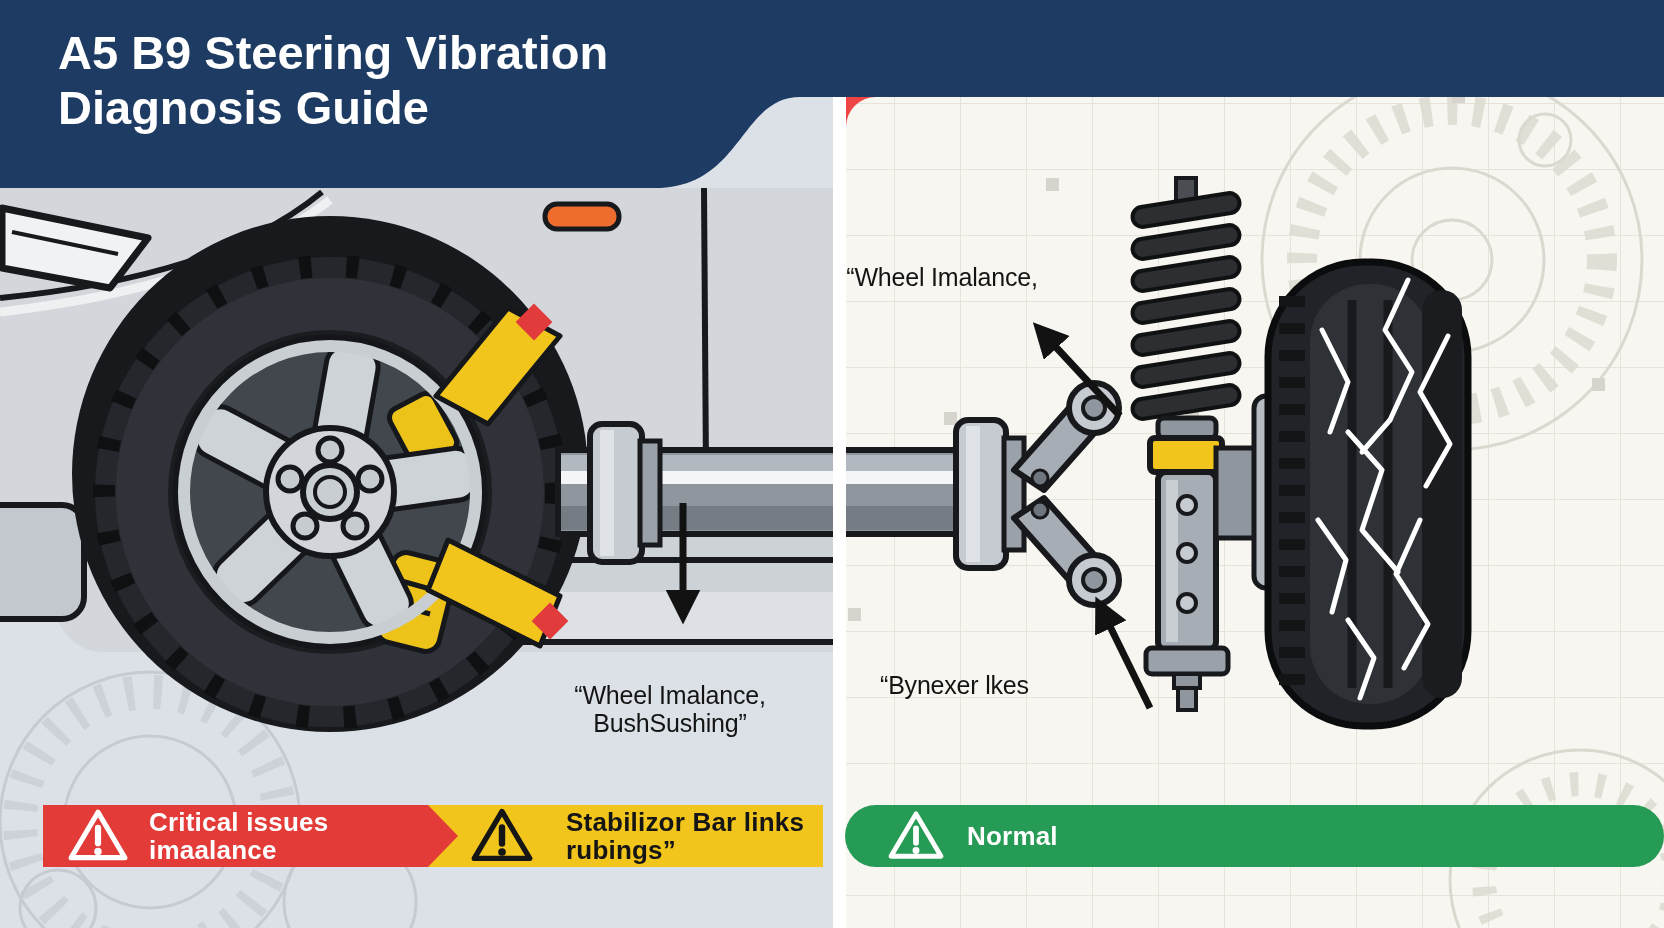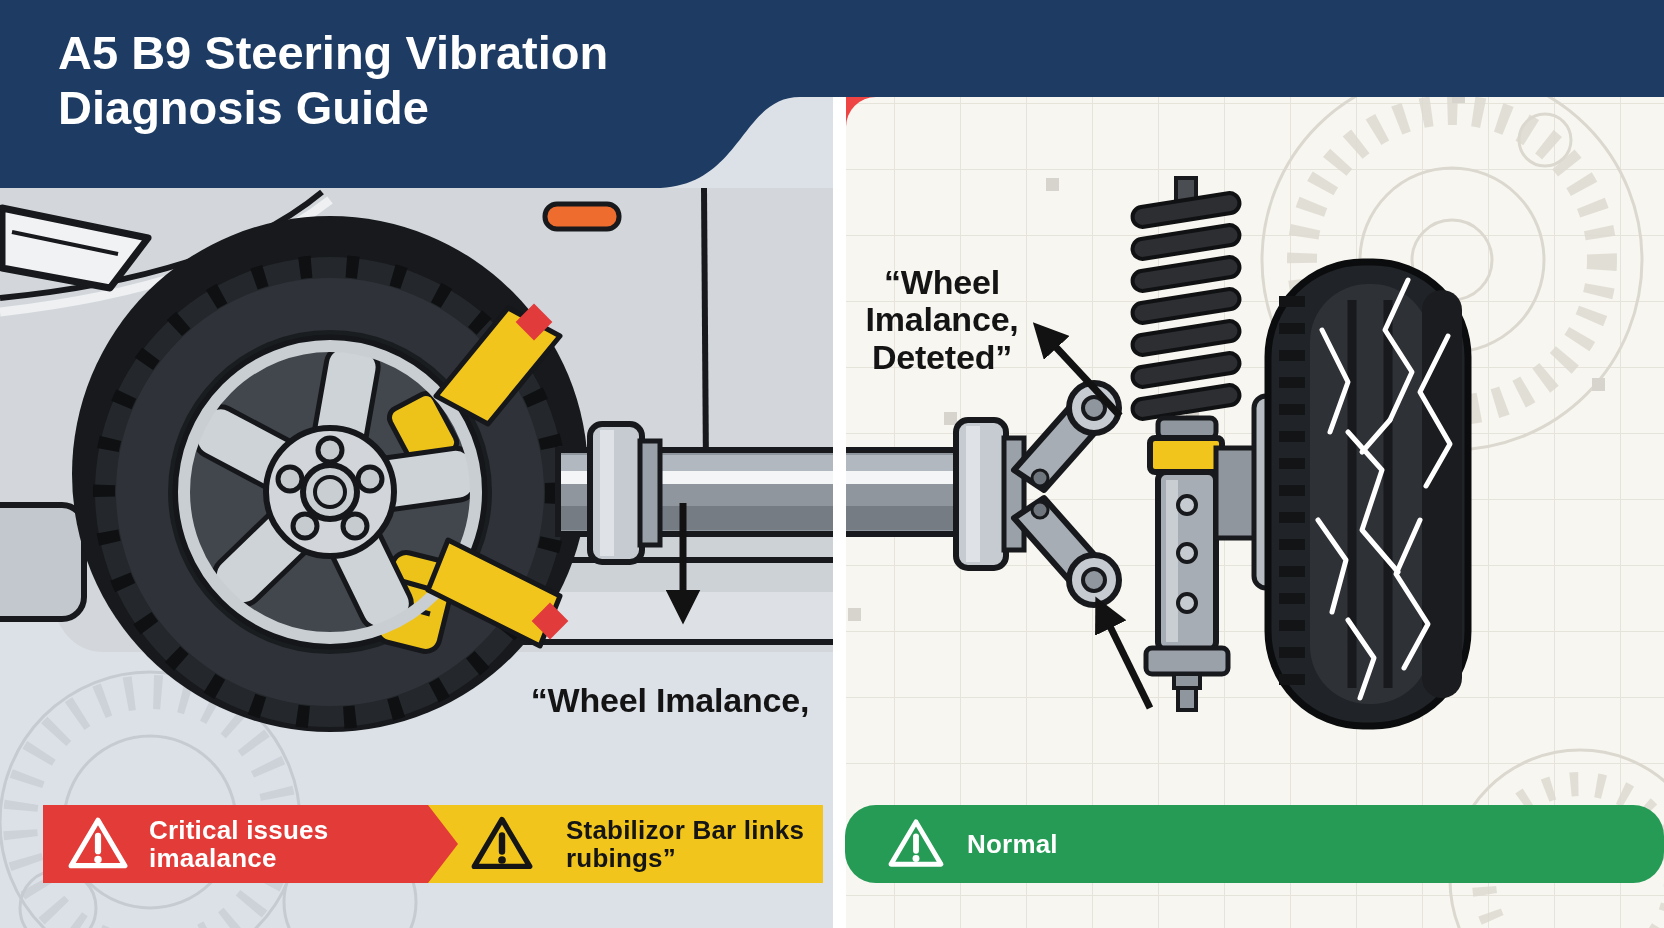--- a/index.html
+++ b/index.html
@@ -25,31 +25,31 @@
   .title{
     position:absolute;left:58px;top:26px;width:760px;color:#fff;
     font-size:47px;font-weight:700;line-height:1.16;letter-spacing:0px;
   }
   .brand{
     position:absolute;right:56px;top:34px;color:#fff;
     font-size:27px;font-weight:700;letter-spacing:0.2px;
   }
   
   .caption{
-    position:absolute;color:#141414;font-weight:700;font-size:34px;line-height:1.1;
+    position:absolute;color:#141414;font-weight:400;font-size:25px;line-height:1.1;
     letter-spacing:-0.2px;
   }
   .caption.center{text-align:center;}
   .cap-left{left:505px;top:682px;width:330px;}
   .cap-rt{left:812px;top:264px;width:260px;}
   .cap-rb{left:880px;top:672px;width:320px;text-align:left;}
   .cap-rb .l2{padding-left:24px;}
   
   .banner{
-    position:absolute;top:805px;height:78px;display:flex;align-items:center;
+    position:absolute;top:805px;height:62px;display:flex;align-items:center;
     box-sizing:border-box;
   }
   .banner .txt{font-weight:700;font-size:26px;line-height:1.08;letter-spacing:0.2px;}
   .banner-red{
     left:43px;width:415px;background:var(--critical_bg,#e23b38);color:#fff;
     padding-left:24px;gap:20px;z-index:6;
     clip-path:polygon(0 0,calc(100% - 30px) 0,100% 50%,calc(100% - 30px) 100%,0 100%);
   }
   .banner-yellow{
     left:424px;width:399px;background:var(--warning_bg,#f2c51d);color:#151515;
@@ -251,26 +251,27 @@
     </defs>
     <g stroke="#121212" stroke-width="7">
       <line x1="683" y1="503" x2="683" y2="614" marker-end="url(#ah)"></line>
       <line x1="1120" y1="416" x2="1040" y2="330" marker-end="url(#ah)"></line>
       <line x1="1150" y1="708" x2="1100" y2="606" marker-end="url(#ah)"></line>
     </g>
   </svg>
 
   <div class="caption center cap-left">
     <div>“Wheel Imalance,</div>
+    <div>BushSushing”</div>
   </div>
   <div class="caption center cap-rt">
     <div>“Wheel Imalance,</div>
-    <div>Deteted”</div>
   </div>
   <div class="caption cap-rb">
+    <div>“Bynexer lkes</div>
   </div>
 
   <div class="banner banner-red">
     <svg class="tri" width="62" height="56" viewBox="0 0 60 54">
       <path d="M30,4 L56,48 H4 Z" fill="none" stroke="#ffffff" stroke-width="5" stroke-linejoin="round"></path>
       <line x1="30" y1="19" x2="30" y2="34" stroke="#ffffff" stroke-width="6" stroke-linecap="round"></line>
       <circle cx="30" cy="42" r="3.6" fill="#ffffff"></circle>
     </svg>
     <div class="txt">
       <div>Critical issues</div>

